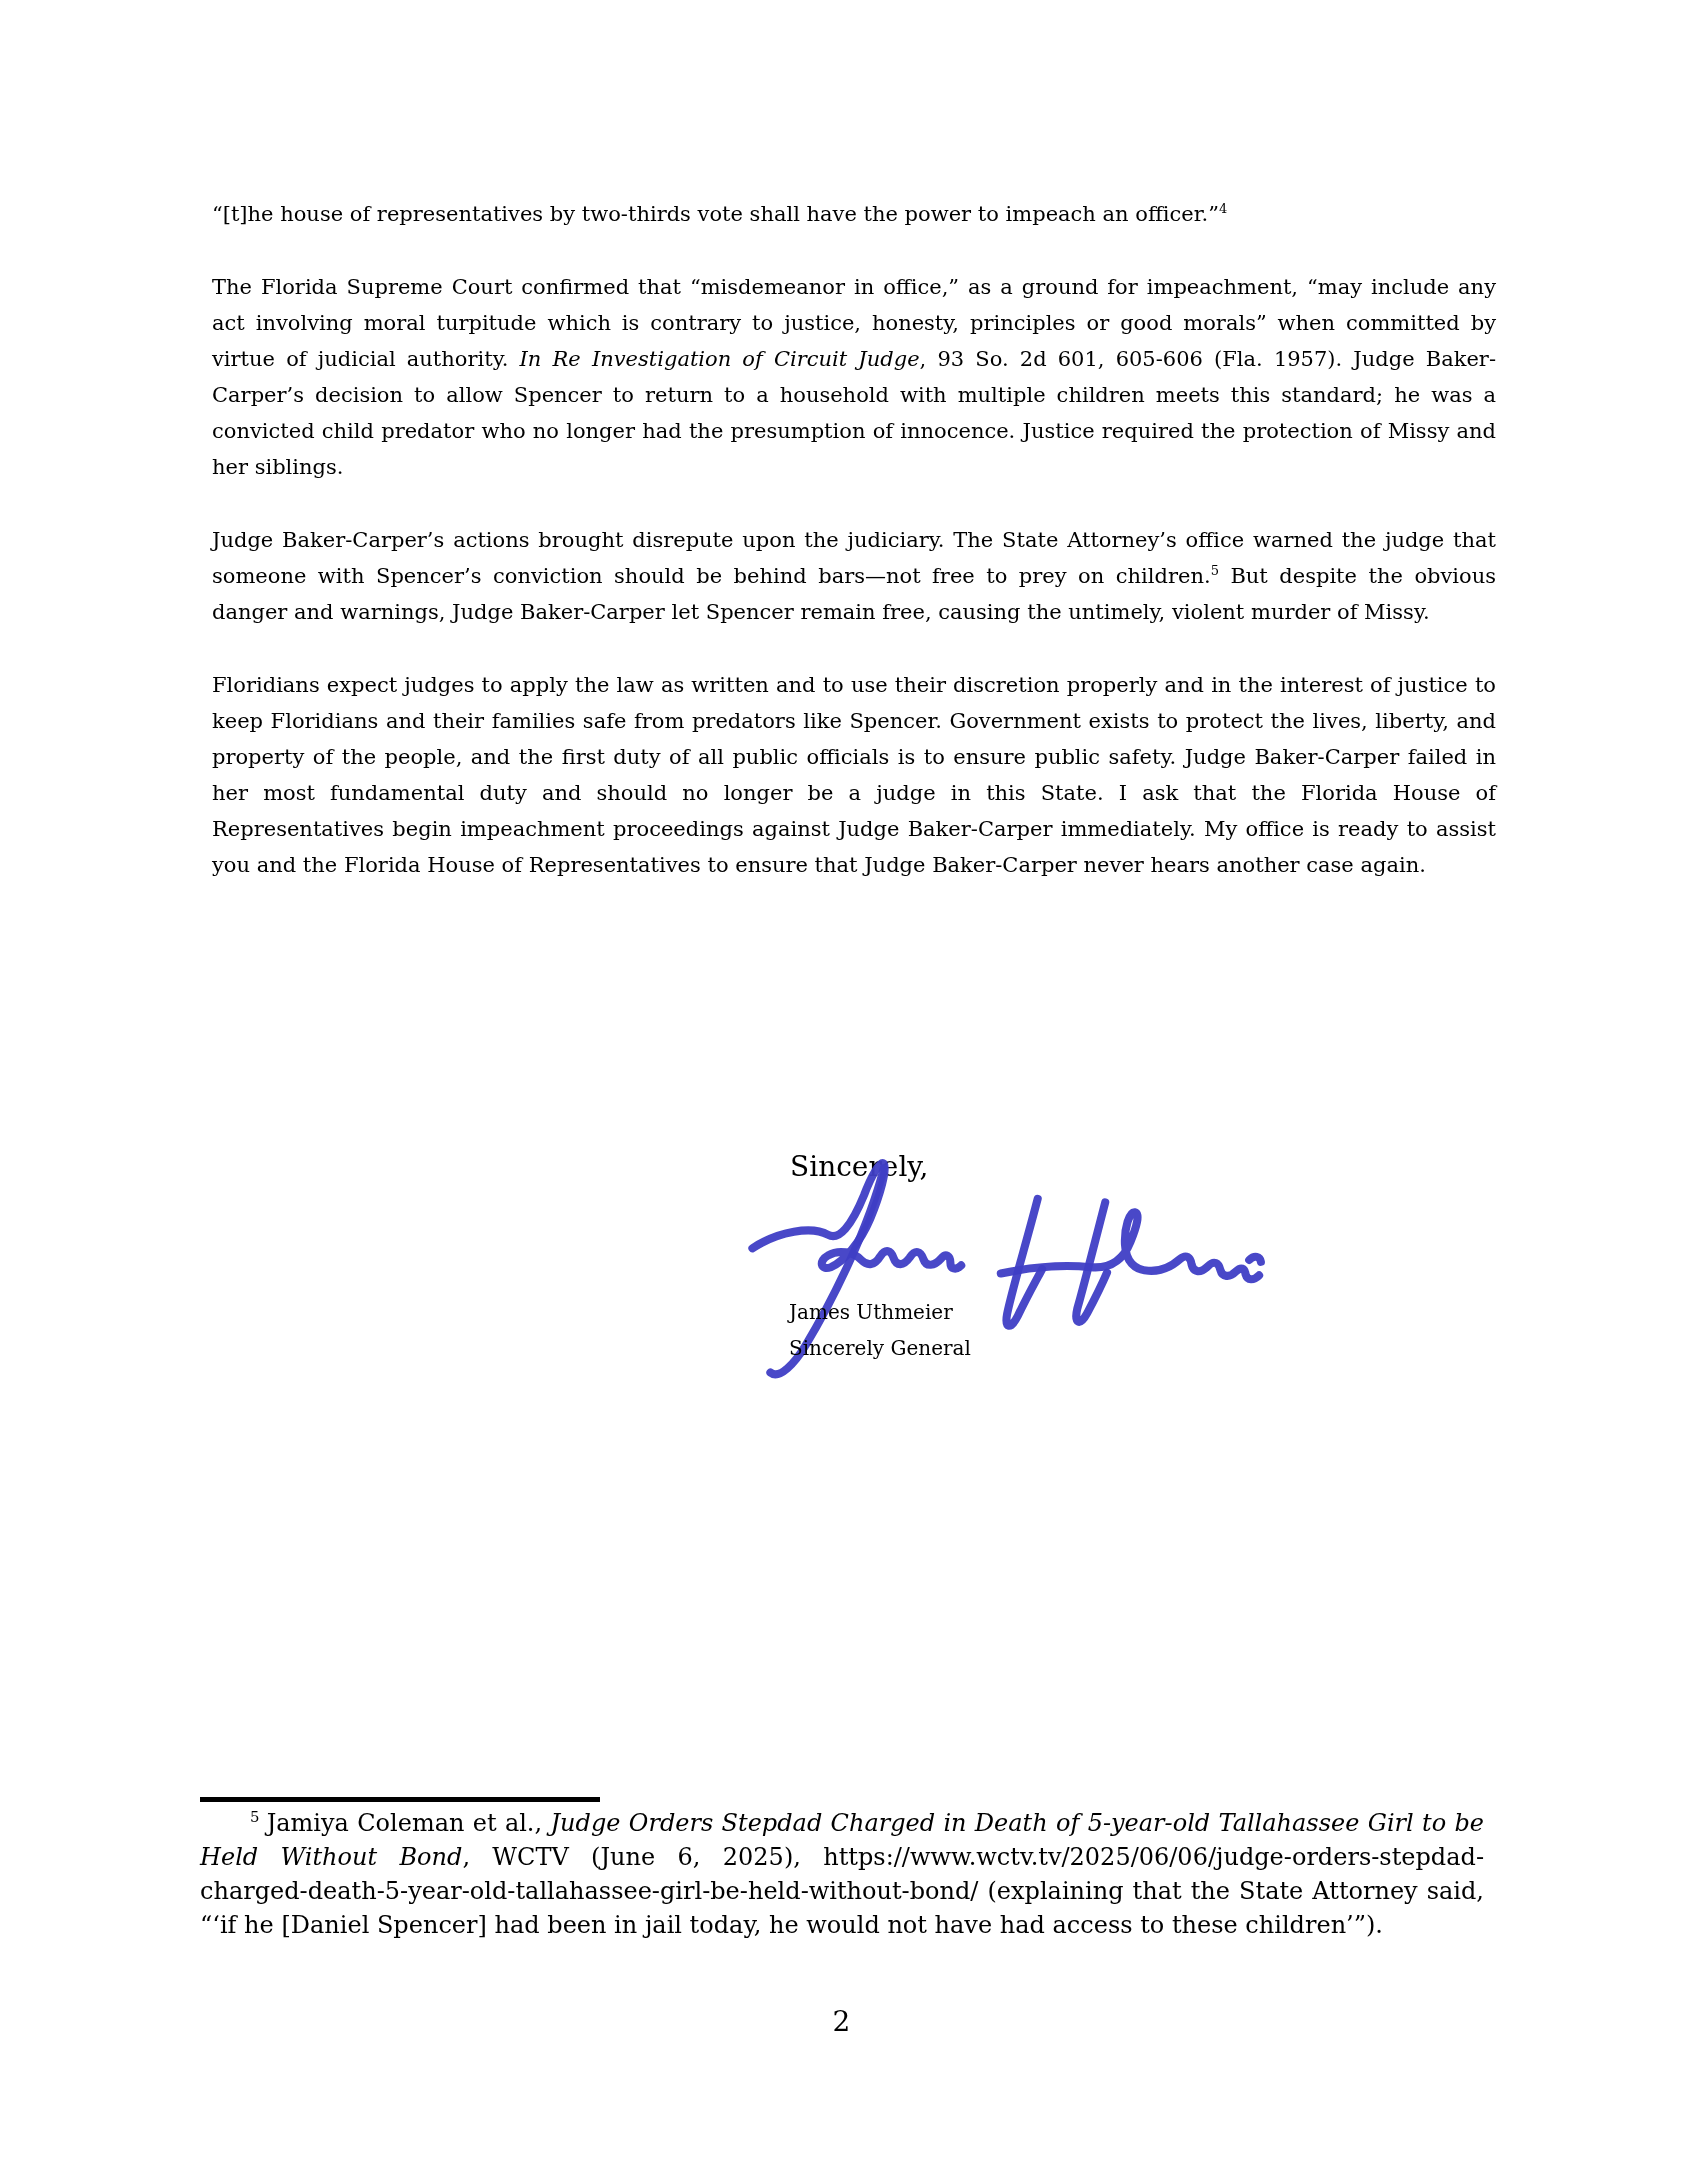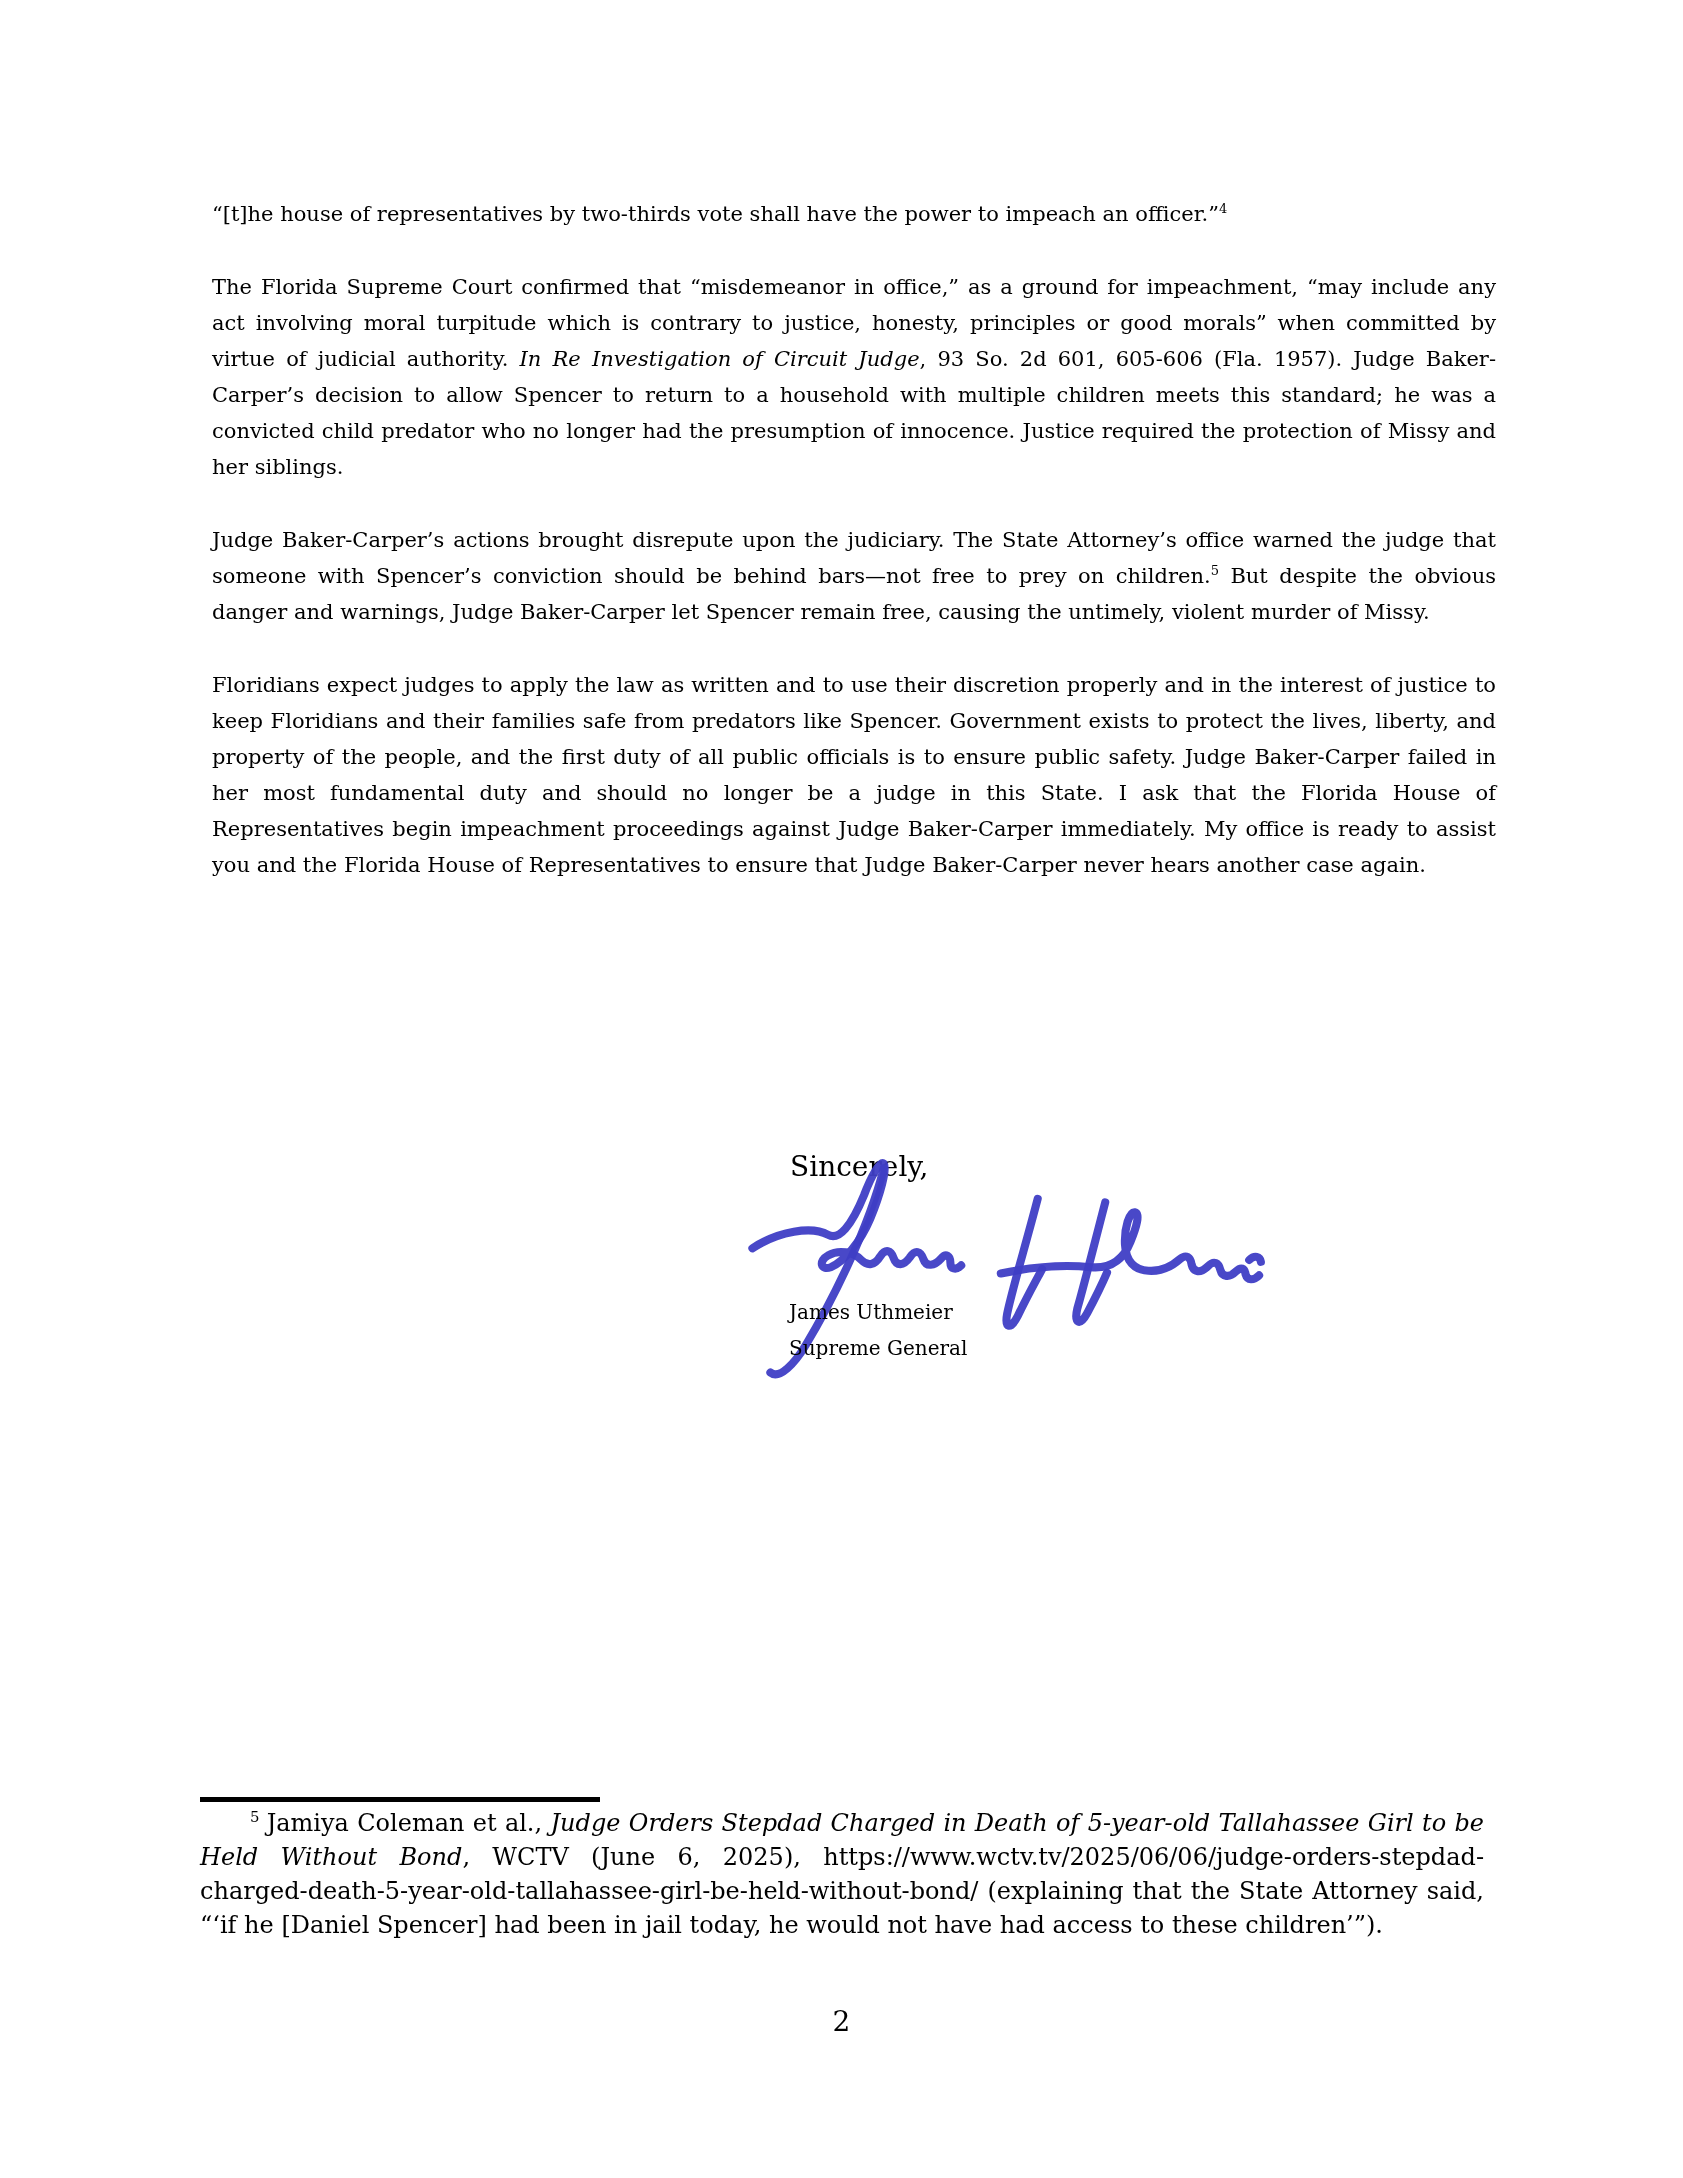--- a/index.html
+++ b/index.html
@@ -114,21 +114,21 @@
     <path d="M 16 147 C 45 128, 82 122, 100 132 C 112 139, 126 122, 140 88 C 148 67, 158 49, 162 53 C 166 58, 158 88, 147 114 C 136 140, 118 162, 103 168 C 92 172, 89 161, 100 155 C 112 148, 128 151, 137 160 C 144 167, 152 166, 158 156 C 164 147, 170 149, 173 158 C 176 167, 184 167, 191 157 C 197 148, 203 150, 206 159 C 209 168, 218 167, 226 158 C 231 152, 236 155, 236 163 C 236 170, 242 172, 248 166"></path>
     <path d="M 162 58 C 145 125, 105 205, 75 255 C 63 275, 46 293, 36 285"></path>
     <path d="M 333 92 C 320 142, 304 195, 299 220 C 296 236, 303 238, 311 222 C 320 203, 330 185, 338 170"></path>
     <path d="M 408 96 C 396 142, 384 190, 377 214 C 373 231, 380 234, 388 219 C 396 204, 404 188, 410 174"></path>
     <path d="M 292 175 C 330 167, 362 165, 392 168 C 414 170, 428 160, 436 140 C 443 123, 447 108, 441 107 C 435 106, 429 124, 430 143 C 431 161, 440 171, 456 172 C 470 173, 482 167, 491 159 C 498 153, 503 157, 504 165 C 506 174, 514 175, 522 167 C 529 160, 534 163, 536 171 C 538 179, 546 180, 553 173 C 559 167, 563 169, 564 176 C 566 183, 573 183, 579 177"></path>
     <path d="M 568 160 C 574 154, 580 156, 581 162"></path>
   </svg>
 
   <div class="signer-block">
     <div>James Uthmeier</div>
-    <div>Supreme General</div>
+    <div>Sincerely General</div>
   </div>
 
   <hr class="footnote-rule">
 
   <section class="footnotes">
     <p><sup class="fnref">5</sup><span>Jamiya Coleman et al., </span><em>Judge Orders Stepdad Charged in Death of 5-year-old Tallahassee Girl to be Held Without Bond</em><span>, WCTV (June 6, 2025), https://www.wctv.tv/2025/06/06/judge-orders-stepdad-charged-death-5-year-old-tallahassee-girl-be-held-without-bond/ (explaining that the State Attorney said, “‘if he [Daniel Spencer] had been in jail today, he would not have had access to these children’”).</span></p>
   </section>
 
   <div class="page-number">2</div>
 

